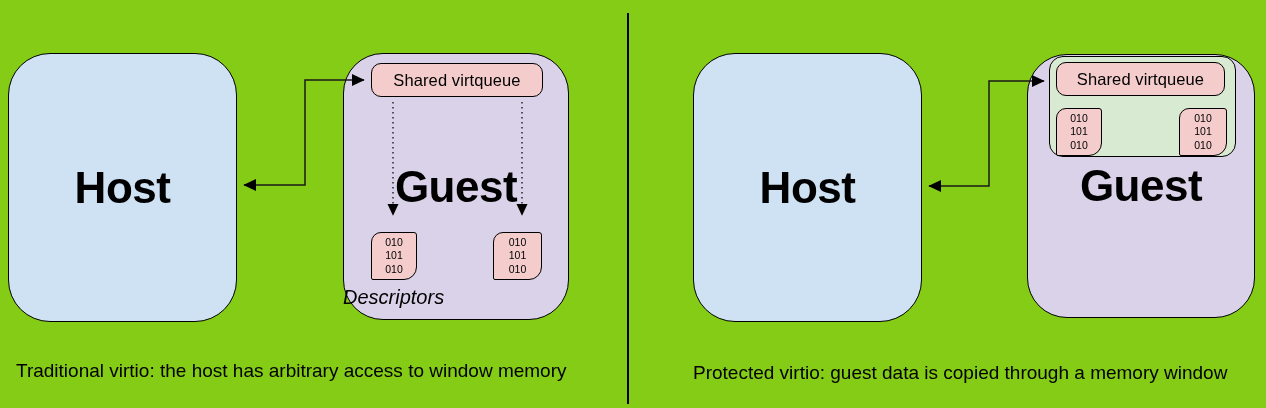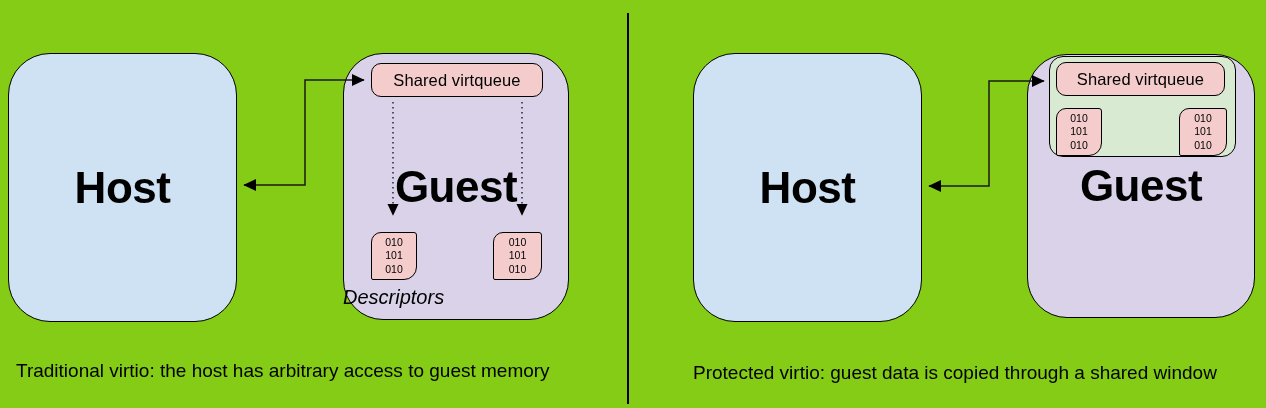--- a/index.html
+++ b/index.html
@@ -93,18 +93,18 @@
     <div class="big-label-region" style="left:343px;top:53px;width:226px;height:267px">
       <span class="big-label">Guest</span>
     </div>
     <div class="big-label-region" style="left:693px;top:53px;width:229px;height:269px">
       <span class="big-label">Host</span>
     </div>
     <div class="big-label-region" style="left:1027px;top:54px;width:228px;height:264px">
       <span class="big-label">Guest</span>
     </div>
     <div class="descriptors-label" style="left:343px;top:286px;width:226px">Descriptors</div>
-    <div class="caption" style="left:16px;top:360px">Traditional virtio: the host has arbitrary access to guest memory</div>
-    <div class="caption" style="left:693px;top:362px">Protected virtio: guest data is copied through a shared window</div>
+    <div class="caption" style="left:16px;top:360px">Traditional virtio: the host has arbitrary access to window memory</div>
+    <div class="caption" style="left:693px;top:362px">Protected virtio: guest data is copied through a memory window</div>
   </div>
 
   <div class="divider" style="left:627px;top:13px;height:391px"></div>
 </div>
 
 </body></html>

